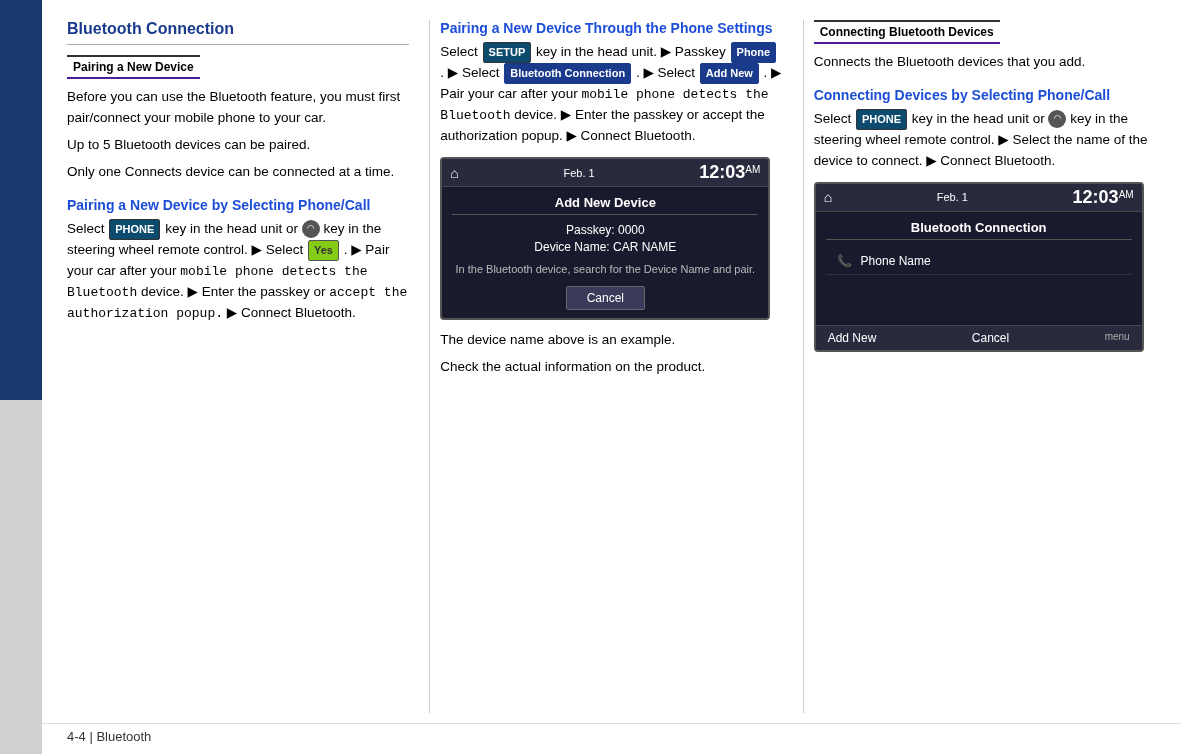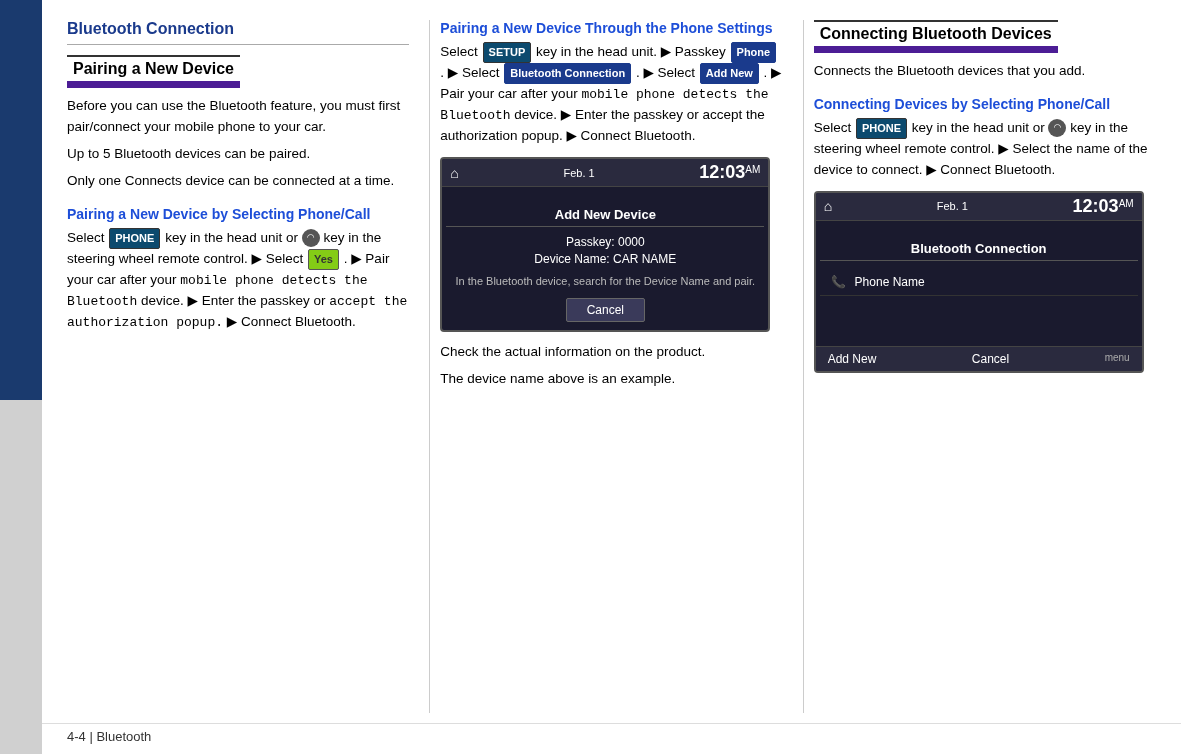--- a/index.html
+++ b/index.html
@@ -52,25 +52,25 @@
     }
 
     
     .section-title-blue {
       color: #1a3a8c;
       font-size: 16px;
       font-weight: bold;
       margin-bottom: 6px;
     }
     .section-title-black {
-      font-size: 16px;
+      font-size: 12px;
       font-weight: bold;
       margin-bottom: 6px;
       border-top: 2px solid #333;
-      border-bottom: 7px solid #4c1d95;
+      border-bottom: 2px solid #4c1d95;
       padding: 3px 6px;
       text-align: right;
       display: inline-block;
       margin-bottom: 8px;
     }
     .subsection-title {
       color: #1d4ed8;
       font-size: 14px;
       font-weight: bold;
       margin-top: 14px;
@@ -163,22 +163,21 @@
       font-size: 10px;
       vertical-align: super;
     }
     .ui-header .date {
       font-size: 11px;
     }
     .ui-header .home-icon {
       font-size: 14px;
     }
     .ui-body {
-      padding: 8px 4px;
-      margin-top: 12px;
+      padding: 8px 10px;
     }
     .ui-dialog-title {
       text-align: center;
       font-size: 13px;
       font-weight: bold;
       margin-bottom: 8px;
       padding-bottom: 4px;
       border-bottom: 1px solid #555;
     }
     .ui-info-row {
@@ -317,22 +316,22 @@
           <div class="ui-dialog-title">Add New Device</div>
           <div class="ui-info-row">Passkey: 0000</div>
           <div class="ui-info-row">Device Name:  CAR NAME</div>
           <div class="ui-note">In the Bluetooth device, search for the Device Name and pair.</div>
           <div class="ui-btn-row">
             <div class="ui-btn">Cancel</div>
           </div>
         </div>
       </div>
 
+      <p>The device name above is an example.</p>
       <p>Check the actual information on the product.</p>
-      <p>The device name above is an example.</p>
     </div>
 
     <div class="col col-divider">
       <div class="section-title-black">Connecting Bluetooth Devices</div>
       <p>Connects the Bluetooth devices that you add.</p>
 
       <div class="subsection-title">Connecting Devices by Selecting Phone/Call</div>
       <p>
         <span>Select </span>
         <span class="badge badge-dark">PHONE</span>

